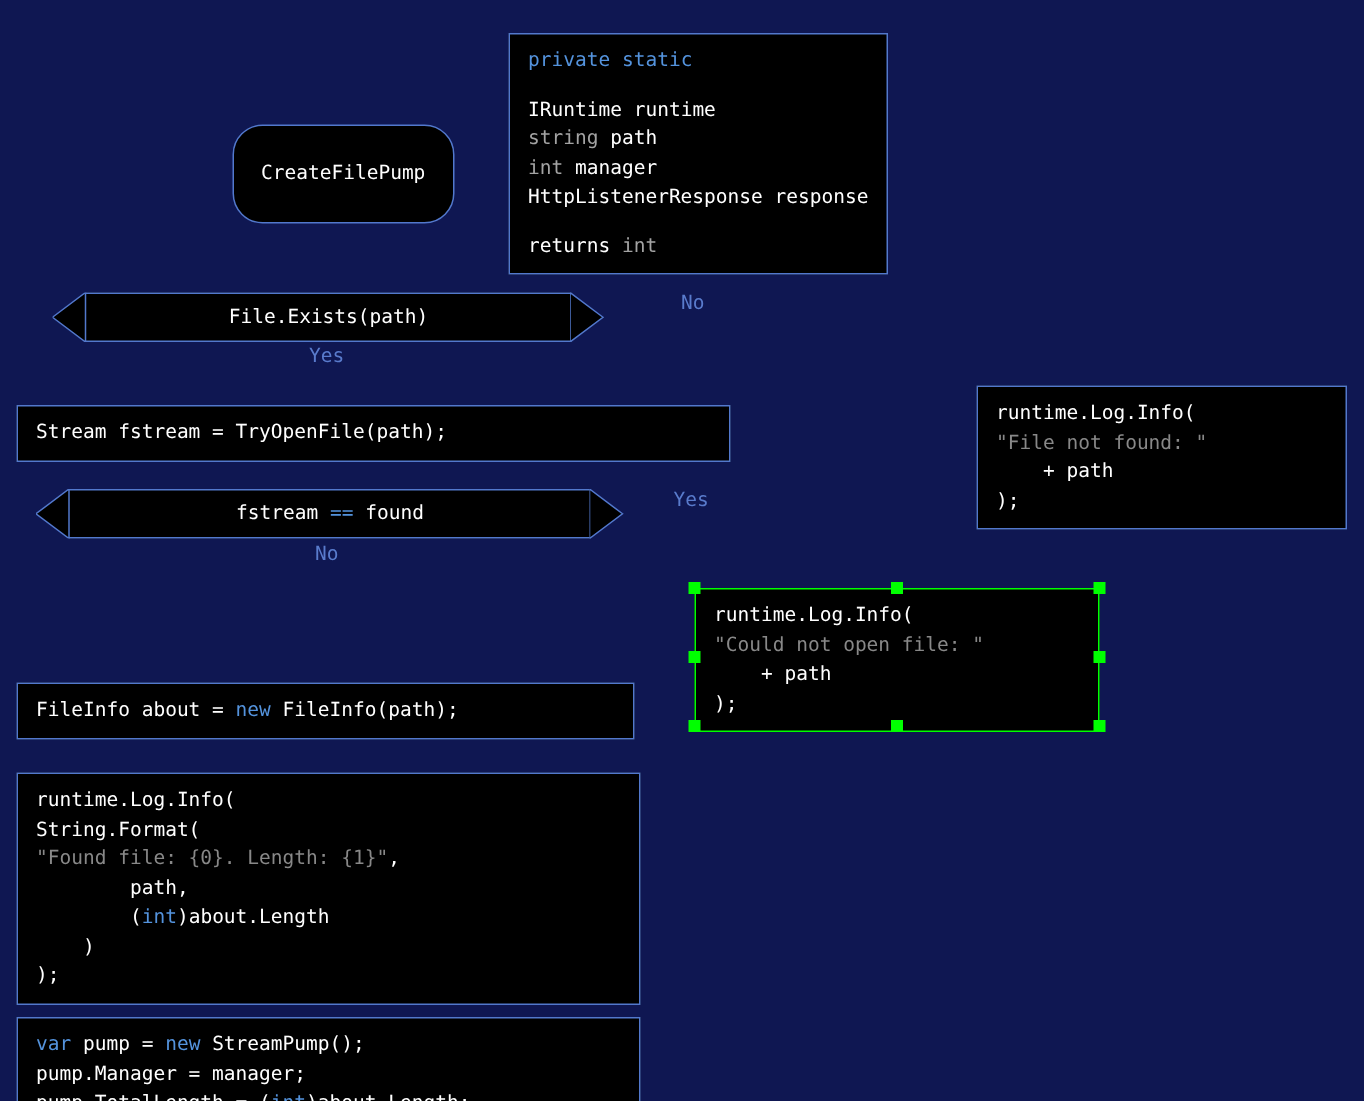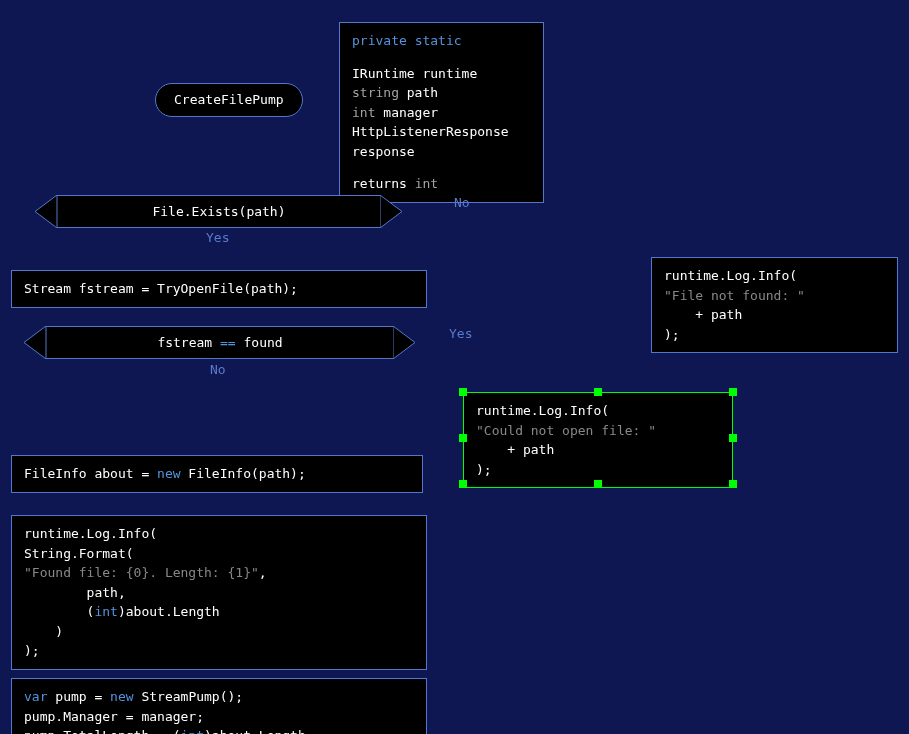--- a/index.html
+++ b/index.html
@@ -1,18 +1,18 @@
 <!DOCTYPE html>
 <html><head>
 <meta charset="utf-8">
 <style>
 html,body{margin:0;padding:0;width:909px;height:734px;overflow:hidden;background:#0f1752;font-family:Menlo,monospace;font-size:13px;color:#fff}
 .canvas{position:relative;width:909px;height:734px}
 .node{position:absolute;background:#000;border:1px solid #5278cc;padding:8px 12px;box-sizing:border-box;line-height:1.5}
-.terminal{border-radius:20px;text-align:center;padding:6px 18px}
+.terminal{border-radius:20px;text-align:center;padding:22px 18px}
 .decision{position:absolute;display:flex;align-items:center;justify-content:center}
 .decision .inner{position:absolute;left:0;top:0;right:0;bottom:0;display:flex;align-items:center;justify-content:center;z-index:2;white-space:pre}
 .hex-bg{position:absolute;left:0;top:0;right:0;bottom:0;background:#000;border-top:1px solid #5278cc;border-bottom:1px solid #5278cc;z-index:0}
 .label{position:absolute;color:#597bcc;font-weight:normal}
 .kw{color:#5493dd}
 .type{color:#a3a3a3}
 .str{color:#888}
 .line{position:absolute;background:#5278cc;z-index:-1}
 .hline{height:1px}
 .vline{width:1px}
@@ -31,21 +31,21 @@
   <div class="line vline" style="left:775px;top:335px;height:250px"></div>
   <div class="line hline" style="left:420px;top:342px;width:178px"></div>
   <div class="line vline" style="left:598px;top:342px;height:50px"></div>
   <div class="line vline" style="left:598px;top:484px;height:100px"></div>
   <div class="line hline" style="left:598px;top:584px;width:177px"></div>
 
   <div class="node terminal" style="left:155px;top:83px">
     <span>CreateFilePump</span>
   </div>
 
-  <div class="node" style="left:339px;top:22px;width:205px">
+  <div class="node" style="left:339px;top:22px;width:253px">
     <div>
       <span class="kw">private</span> <span class="kw">static</span>
     </div>
     <div style="height:1em"></div>
     <div><span>IRuntime</span> <span>runtime</span></div>
     <div><span class="type">string</span> <span>path</span></div>
     <div><span class="type">int</span> <span>manager</span></div>
     <div><span>HttpListenerResponse</span> <span>response</span></div>
     <div style="height:1em"></div>
     <div><span>returns</span> <span class="type">int</span></div>
@@ -57,21 +57,21 @@
         <polygon points="0,16.5 22,0 22,33" fill="#000" stroke="#5278cc"></polygon>
       </svg>
     <svg style="position:absolute;right:0;top:0" width="23" height="33">
         <polygon points="22,16.5 0,0 0,33" fill="#000" stroke="#5278cc"></polygon>
       </svg>
     <div class="inner">File.Exists(path)</div>
   </div>
   <div class="label" style="left:206px;top:230px">Yes</div>
   <div class="label" style="left:454px;top:195px">No</div>
 
-  <div class="node" style="left:11px;top:270px;width:416px">
+  <div class="node" style="left:11px;top:270px;width:476px">
     <span>Stream fstream = TryOpenFile(path);</span>
   </div>
 
   <div class="decision" style="left:24px;top:326px;width:392px;height:33px">
     <div class="hex-bg" style="left:22px;right:22px"></div>
     <svg style="position:absolute;left:0;top:0" width="23" height="33">
         <polygon points="0,16.5 22,0 22,33" fill="#000" stroke="#5278cc"></polygon>
       </svg>
     <svg style="position:absolute;right:0;top:0" width="23" height="33">
         <polygon points="22,16.5 0,0 0,33" fill="#000" stroke="#5278cc"></polygon>

